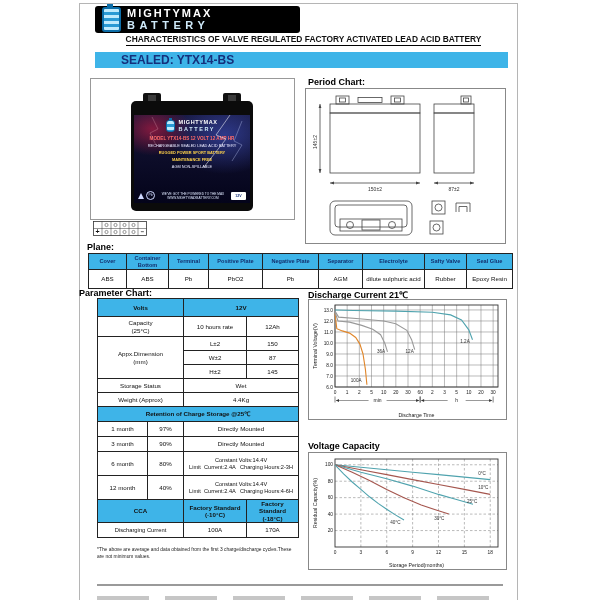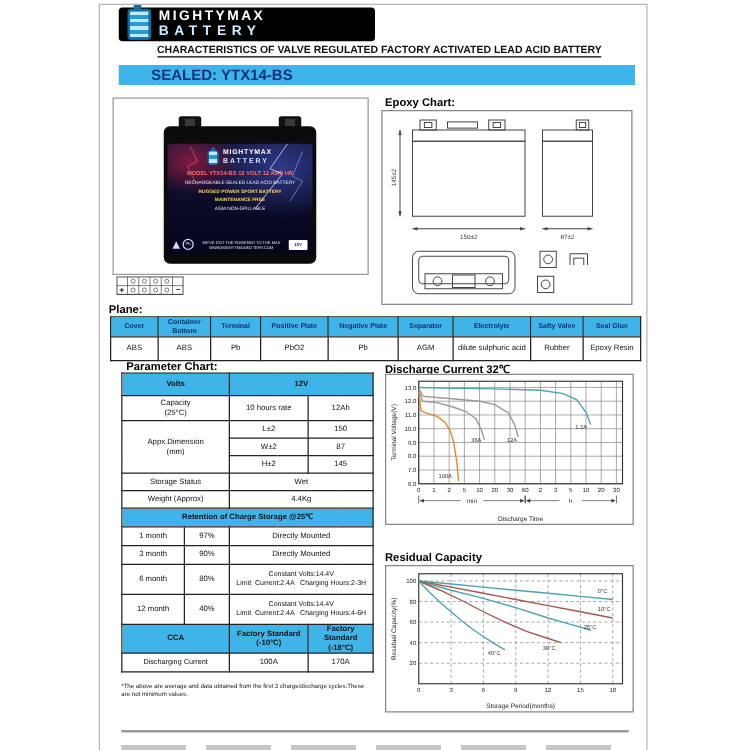--- a/index.html
+++ b/index.html
@@ -151,21 +151,21 @@
   <circle cx="31.5" cy="4" r="1.6" fill="none" stroke="#333" stroke-width="0.5"></circle>
   <circle cx="40.5" cy="4" r="1.6" fill="none" stroke="#333" stroke-width="0.5"></circle>
   <circle cx="13.5" cy="11" r="1.6" fill="none" stroke="#333" stroke-width="0.5"></circle>
   <circle cx="22.5" cy="11" r="1.6" fill="none" stroke="#333" stroke-width="0.5"></circle>
   <circle cx="31.5" cy="11" r="1.6" fill="none" stroke="#333" stroke-width="0.5"></circle>
   <circle cx="40.5" cy="11" r="1.6" fill="none" stroke="#333" stroke-width="0.5"></circle>
   <text x="4.5" y="13" font-size="7" font-weight="bold" text-anchor="middle" fill="#111">+</text>
   <text x="49.5" y="12.5" font-size="6" font-weight="bold" text-anchor="middle" fill="#111">−</text>
 </svg>
 
-<div class="abs sec-title" style="left:308px;top:77px;">Epoxy Chart:</div>
+<div class="abs sec-title" style="left:308px;top:77px;">Period Chart:</div>
 <svg class="abs chart-frame" style="left:305px;top:88px;" width="199" height="154" viewBox="0 0 199 154">
   <g stroke="#444" stroke-width="0.8" fill="none">
 
     <rect x="30" y="7" width="13" height="8" fill="#fff"></rect>
       <rect x="33.5" y="9" width="6" height="4"></rect>
     <rect x="85" y="7" width="13" height="8" fill="#fff"></rect>
       <rect x="88.5" y="9" width="6" height="4"></rect>
     <rect x="52" y="8.5" width="24" height="5" fill="#fff"></rect>
     <rect x="24" y="15" width="90" height="9"></rect>
     <rect x="24" y="24" width="90" height="60"></rect>
@@ -238,21 +238,21 @@
     <td>PbO2</td>
     <td>Pb</td>
     <td>AGM</td>
     <td>dilute sulphuric acid</td>
     <td>Rubber</td>
     <td>Epoxy Resin</td>
   </tr>
 </tbody>
   </table>
 
-<div class="abs sec-title" style="left:101px;top:288px;text-align:center;">Parameter Chart:</div>
+<div class="abs sec-title" style="left:79px;top:288px;text-align:center;">Parameter Chart:</div>
 <table class="abs param-table" style="left:97px;top:298px;">
   <colgroup>
       <col style="width:50px">
       <col style="width:36px">
       <col style="width:38px">
     <col style="width:25px">
       <col style="width:24px">
       <col style="width:28px">
     </colgroup>
   <tbody>
@@ -334,21 +334,21 @@
   </tr>
   <tr style="height:15px;">
     <td colspan="2" style="font-size:5.8px;">Discharging Current</td>
     <td colspan="2">100A</td>
     <td colspan="2">170A</td>
   </tr>
 </tbody>
   </table>
 <div class="abs footnote">*The above are average and data obtained from the first 3 charge/discharge cycles.These are not minimum values.</div>
 
-<div class="abs sec-title" style="left:308px;top:288px;">Discharge Current 32℃</div>
+<div class="abs sec-title" style="left:308px;top:288px;">Discharge Current 21℃</div>
 <div class="abs chart-frame" style="left:308px;top:299px;width:197px;height:119px;">
   <svg id="chart-discharge" width="197" height="119" viewBox="0 0 197 119">
       <line x1="26" y1="5" x2="26" y2="87" stroke="#777" stroke-width="0.5"></line>
       <text x="26" y="93.5" font-size="4.8" text-anchor="middle" fill="#222" font-family="&quot;Liberation Sans&quot;,sans-serif">0</text>
       <line x1="38.16417910447761" y1="5" x2="38.16417910447761" y2="87" stroke="#777" stroke-width="0.5"></line>
       <text x="38.16417910447761" y="93.5" font-size="4.8" text-anchor="middle" fill="#222" font-family="&quot;Liberation Sans&quot;,sans-serif">1</text>
       <line x1="50.32835820895522" y1="5" x2="50.32835820895522" y2="87" stroke="#777" stroke-width="0.5"></line>
       <text x="50.32835820895522" y="93.5" font-size="4.8" text-anchor="middle" fill="#222" font-family="&quot;Liberation Sans&quot;,sans-serif">2</text>
       <line x1="62.492537313432834" y1="5" x2="62.492537313432834" y2="87" stroke="#777" stroke-width="0.5"></line>
       <text x="62.492537313432834" y="93.5" font-size="4.8" text-anchor="middle" fill="#222" font-family="&quot;Liberation Sans&quot;,sans-serif">5</text>
@@ -409,21 +409,21 @@
       <line x1="111.14925373134328" y1="96.5" x2="111.14925373134328" y2="102.5" stroke="#333" stroke-width="0.6"></line>
       <line x1="184.13432835820896" y1="96.5" x2="184.13432835820896" y2="102.5" stroke="#333" stroke-width="0.6"></line>
       <line x1="112.14925373134328" y1="100.5" x2="138.6417910447761" y2="100.5" stroke="#333" stroke-width="0.5"></line>
       <line x1="156.6417910447761" y1="100.5" x2="183.13432835820896" y2="100.5" stroke="#333" stroke-width="0.5"></line>
       <polygon points="112.14925373134328,100.5 115.14925373134328,98.9 115.14925373134328,102.1" fill="#333"></polygon>
       <polygon points="183.13432835820896,100.5 180.13432835820896,98.9 180.13432835820896,102.1" fill="#333"></polygon>
       <text x="147.6417910447761" y="102.2" font-size="5" text-anchor="middle" fill="#222" font-family="&quot;Liberation Sans&quot;,sans-serif">h</text>
     </svg>
 </div>
 
-<div class="abs sec-title" style="left:308px;top:441px;">Residual Capacity</div>
+<div class="abs sec-title" style="left:308px;top:441px;">Voltage Capacity</div>
 <div class="abs chart-frame" style="left:308px;top:452px;width:197px;height:116px;">
   <svg id="chart-residual" width="197" height="116" viewBox="0 0 197 116">
       <text x="26" y="100.5" font-size="4.8" text-anchor="middle" fill="#222" font-family="&quot;Liberation Sans&quot;,sans-serif">0</text>
       <line x1="51.87301587301587" y1="6" x2="51.87301587301587" y2="94" stroke="#777" stroke-width="0.5" stroke-dasharray="2.5,2"></line>
       <text x="51.87301587301587" y="100.5" font-size="4.8" text-anchor="middle" fill="#222" font-family="&quot;Liberation Sans&quot;,sans-serif">3</text>
       <line x1="77.74603174603175" y1="6" x2="77.74603174603175" y2="94" stroke="#777" stroke-width="0.5" stroke-dasharray="2.5,2"></line>
       <text x="77.74603174603175" y="100.5" font-size="4.8" text-anchor="middle" fill="#222" font-family="&quot;Liberation Sans&quot;,sans-serif">6</text>
       <line x1="103.61904761904762" y1="6" x2="103.61904761904762" y2="94" stroke="#777" stroke-width="0.5" stroke-dasharray="2.5,2"></line>
       <text x="103.61904761904762" y="100.5" font-size="4.8" text-anchor="middle" fill="#222" font-family="&quot;Liberation Sans&quot;,sans-serif">9</text>
       <line x1="129.4920634920635" y1="6" x2="129.4920634920635" y2="94" stroke="#777" stroke-width="0.5" stroke-dasharray="2.5,2"></line>

